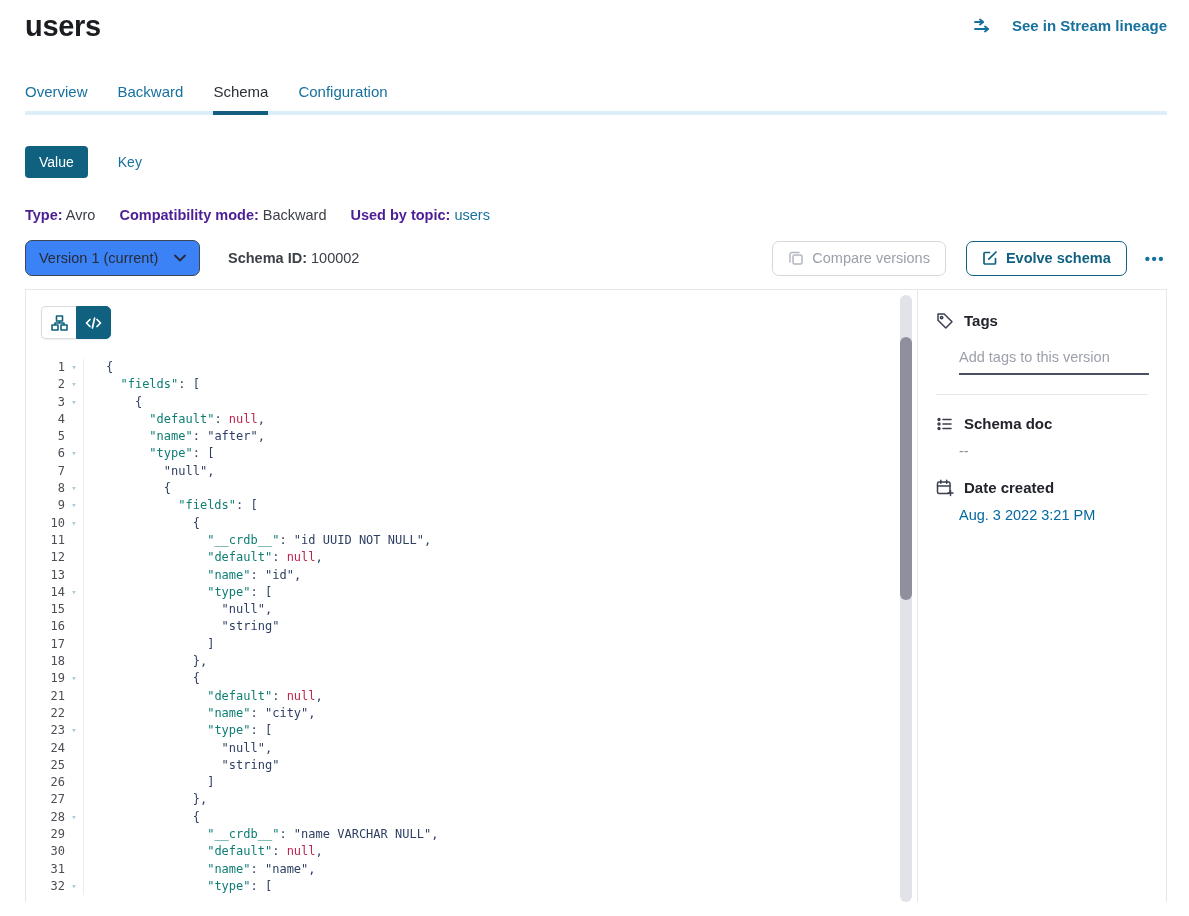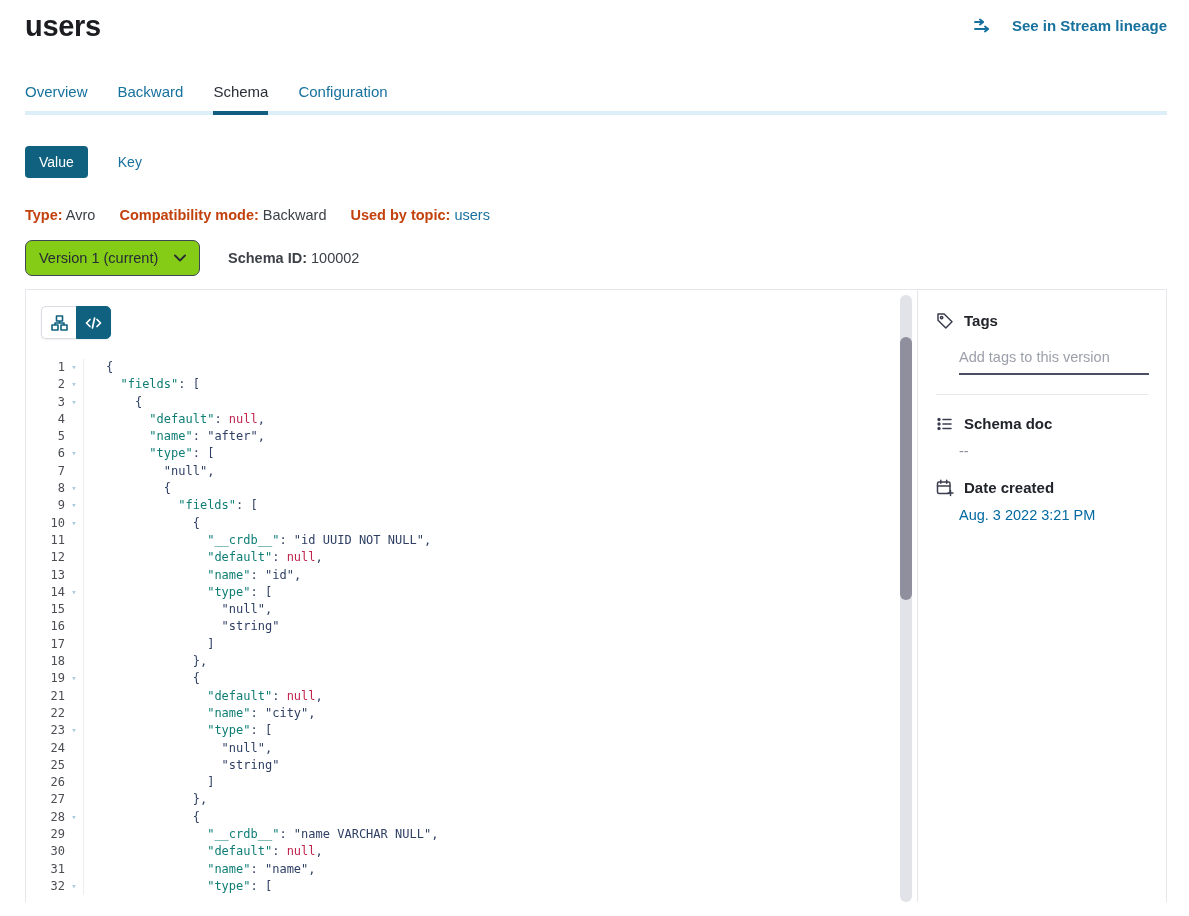--- a/index.html
+++ b/index.html
@@ -19,26 +19,26 @@
   .tab.active { color:#2b2e36; border-bottom:4px solid #135e80; padding-bottom:11px; }
   .tabrule { position:absolute; left:0; right:0; bottom:0; height:4px; background:#dceef7; z-index:1; }
 
   
   .vk { margin-top:31px; display:flex; align-items:center; }
   .btn-value { background:#0f617f; color:#fff; font-size:14px; font-weight:500; border:none; border-radius:4px; padding:8px 14px; cursor:pointer; }
   .btn-key { color:#17719e; font-size:14px; font-weight:500; background:none; border:none; margin-left:30px; cursor:pointer; }
 
   
   .meta { margin-top:29px; font-size:14.5px; display:flex; gap:24px; color:#3c4047; }
-  .meta b { color:#c2410c; font-weight:700; }
+  .meta b { color:#4c1d95; font-weight:700; }
   .meta a { color:#17719e; text-decoration:none; cursor:pointer; }
 
   
   .vbar { margin-top:17px; display:flex; align-items:center; }
-  .select { width:175px; height:36px; border:1px solid #3f4554; border-radius:7px; background:#84cc16;
+  .select { width:175px; height:36px; border:1px solid #3f4554; border-radius:7px; background:#3b82f6;
     display:flex; align-items:center; justify-content:space-between; padding:0 13px; font-size:14.5px; color:#272b36; cursor:pointer; }
   .sid { margin-left:28px; font-size:14.5px; }
   .vbar-right { margin-left:auto; display:flex; align-items:center; }
   .btn-compare { display:flex; align-items:center; gap:8px; height:35px; padding:0 15px; border:1px solid #d7d8dd;
     border-radius:7px; background:#fff; color:#9aa0aa; font-size:14.5px; font-weight:500; cursor:default; }
   .btn-evolve { display:flex; align-items:center; gap:8px; height:35px; padding:0 15px; border:1px solid #0f617f;
     border-radius:7px; background:#fff; color:#0f617f; font-size:14.5px; font-weight:700; margin-left:20px; cursor:pointer; }
   .btn-more { border:none; background:none; color:#17719e; font-size:15px; font-weight:700; letter-spacing:1.5px; margin-left:16px; cursor:pointer; padding:4px 2px; }
 
   
@@ -126,20 +126,41 @@
     <div class="select">
       <span>Version 1 (current)</span>
       <span>
         <svg width="12" height="8" viewBox="0 0 12 8" fill="none" stroke="#272b36" stroke-width="1.8" stroke-linecap="round" stroke-linejoin="round">
             <path d="M1 1.5l5 5 5-5"></path>
           </svg>
       </span>
     </div>
     <span class="sid"><b>Schema ID:</b> <span>100002</span></span>
 
+    <div class="vbar-right">
+      <button class="btn-compare" disabled="">
+        <span>
+          <svg width="16" height="16" viewBox="0 0 16 16" fill="none" stroke="#b3b7bf" stroke-width="1.5" stroke-linecap="round" stroke-linejoin="round">
+            <rect x="5" y="5" width="9" height="9" rx="1.5"></rect>
+              <path d="M11 2.5H4A2 2 0 0 0 2 4.5V12"></path>
+          </svg>
+        </span>
+        <span>Compare versions</span>
+      </button>
+      <button class="btn-evolve">
+        <span>
+          <svg width="16" height="16" viewBox="0 0 16 16" fill="none" stroke="#0f617f" stroke-width="1.7" stroke-linecap="round" stroke-linejoin="round">
+            <path d="M13.5 8.5V13a1 1 0 0 1-1 1H3a1 1 0 0 1-1-1V3.5a1 1 0 0 1 1-1h4.5"></path>
+            <path d="M6.8 9.2L14 2"></path>
+          </svg>
+        </span>
+        <span>Evolve schema</span>
+      </button>
+      <button class="btn-more">•••</button>
+    </div>
   </div>
 
   <div class="panelwrap">
 
     <div class="codepanel">
       <div class="viewtoggle">
         <div class="vt-btn vt-tree">
           <span>
             <svg width="17" height="16" viewBox="0 0 17 16" fill="none" stroke="#0f617f" stroke-width="1.6" stroke-linejoin="round">
               <rect x="5.5" y="1" width="6" height="5"></rect>

